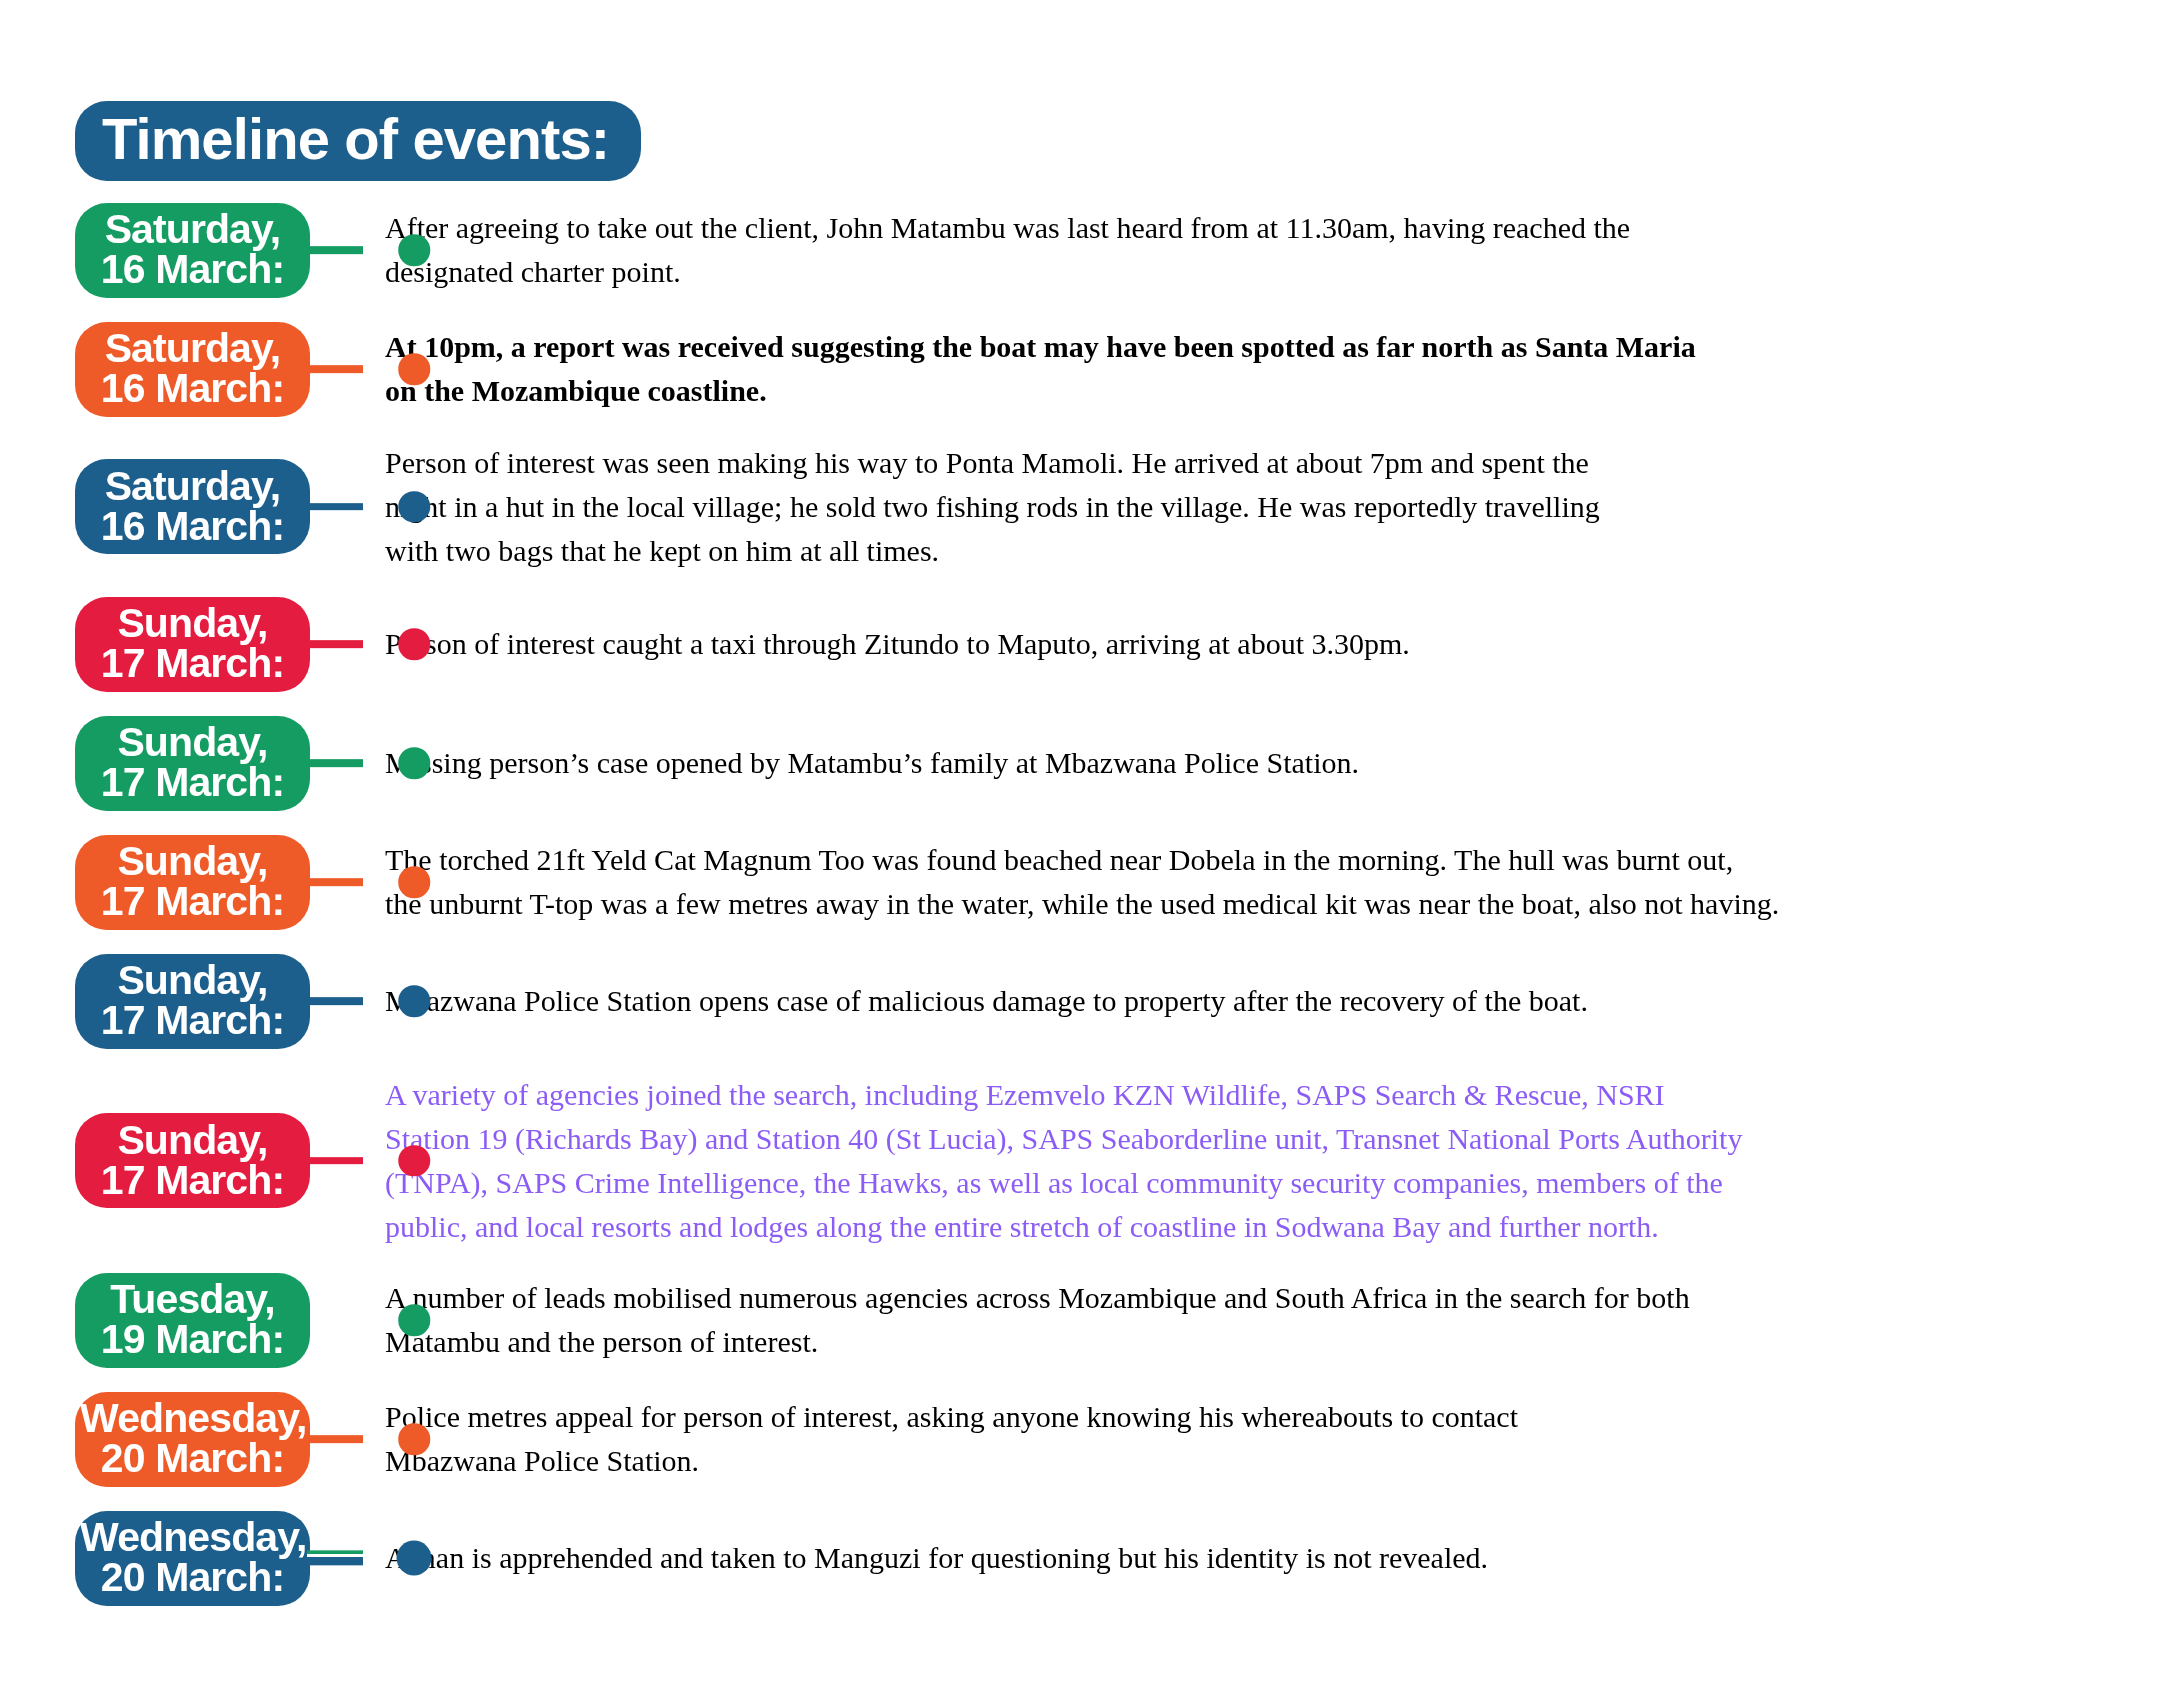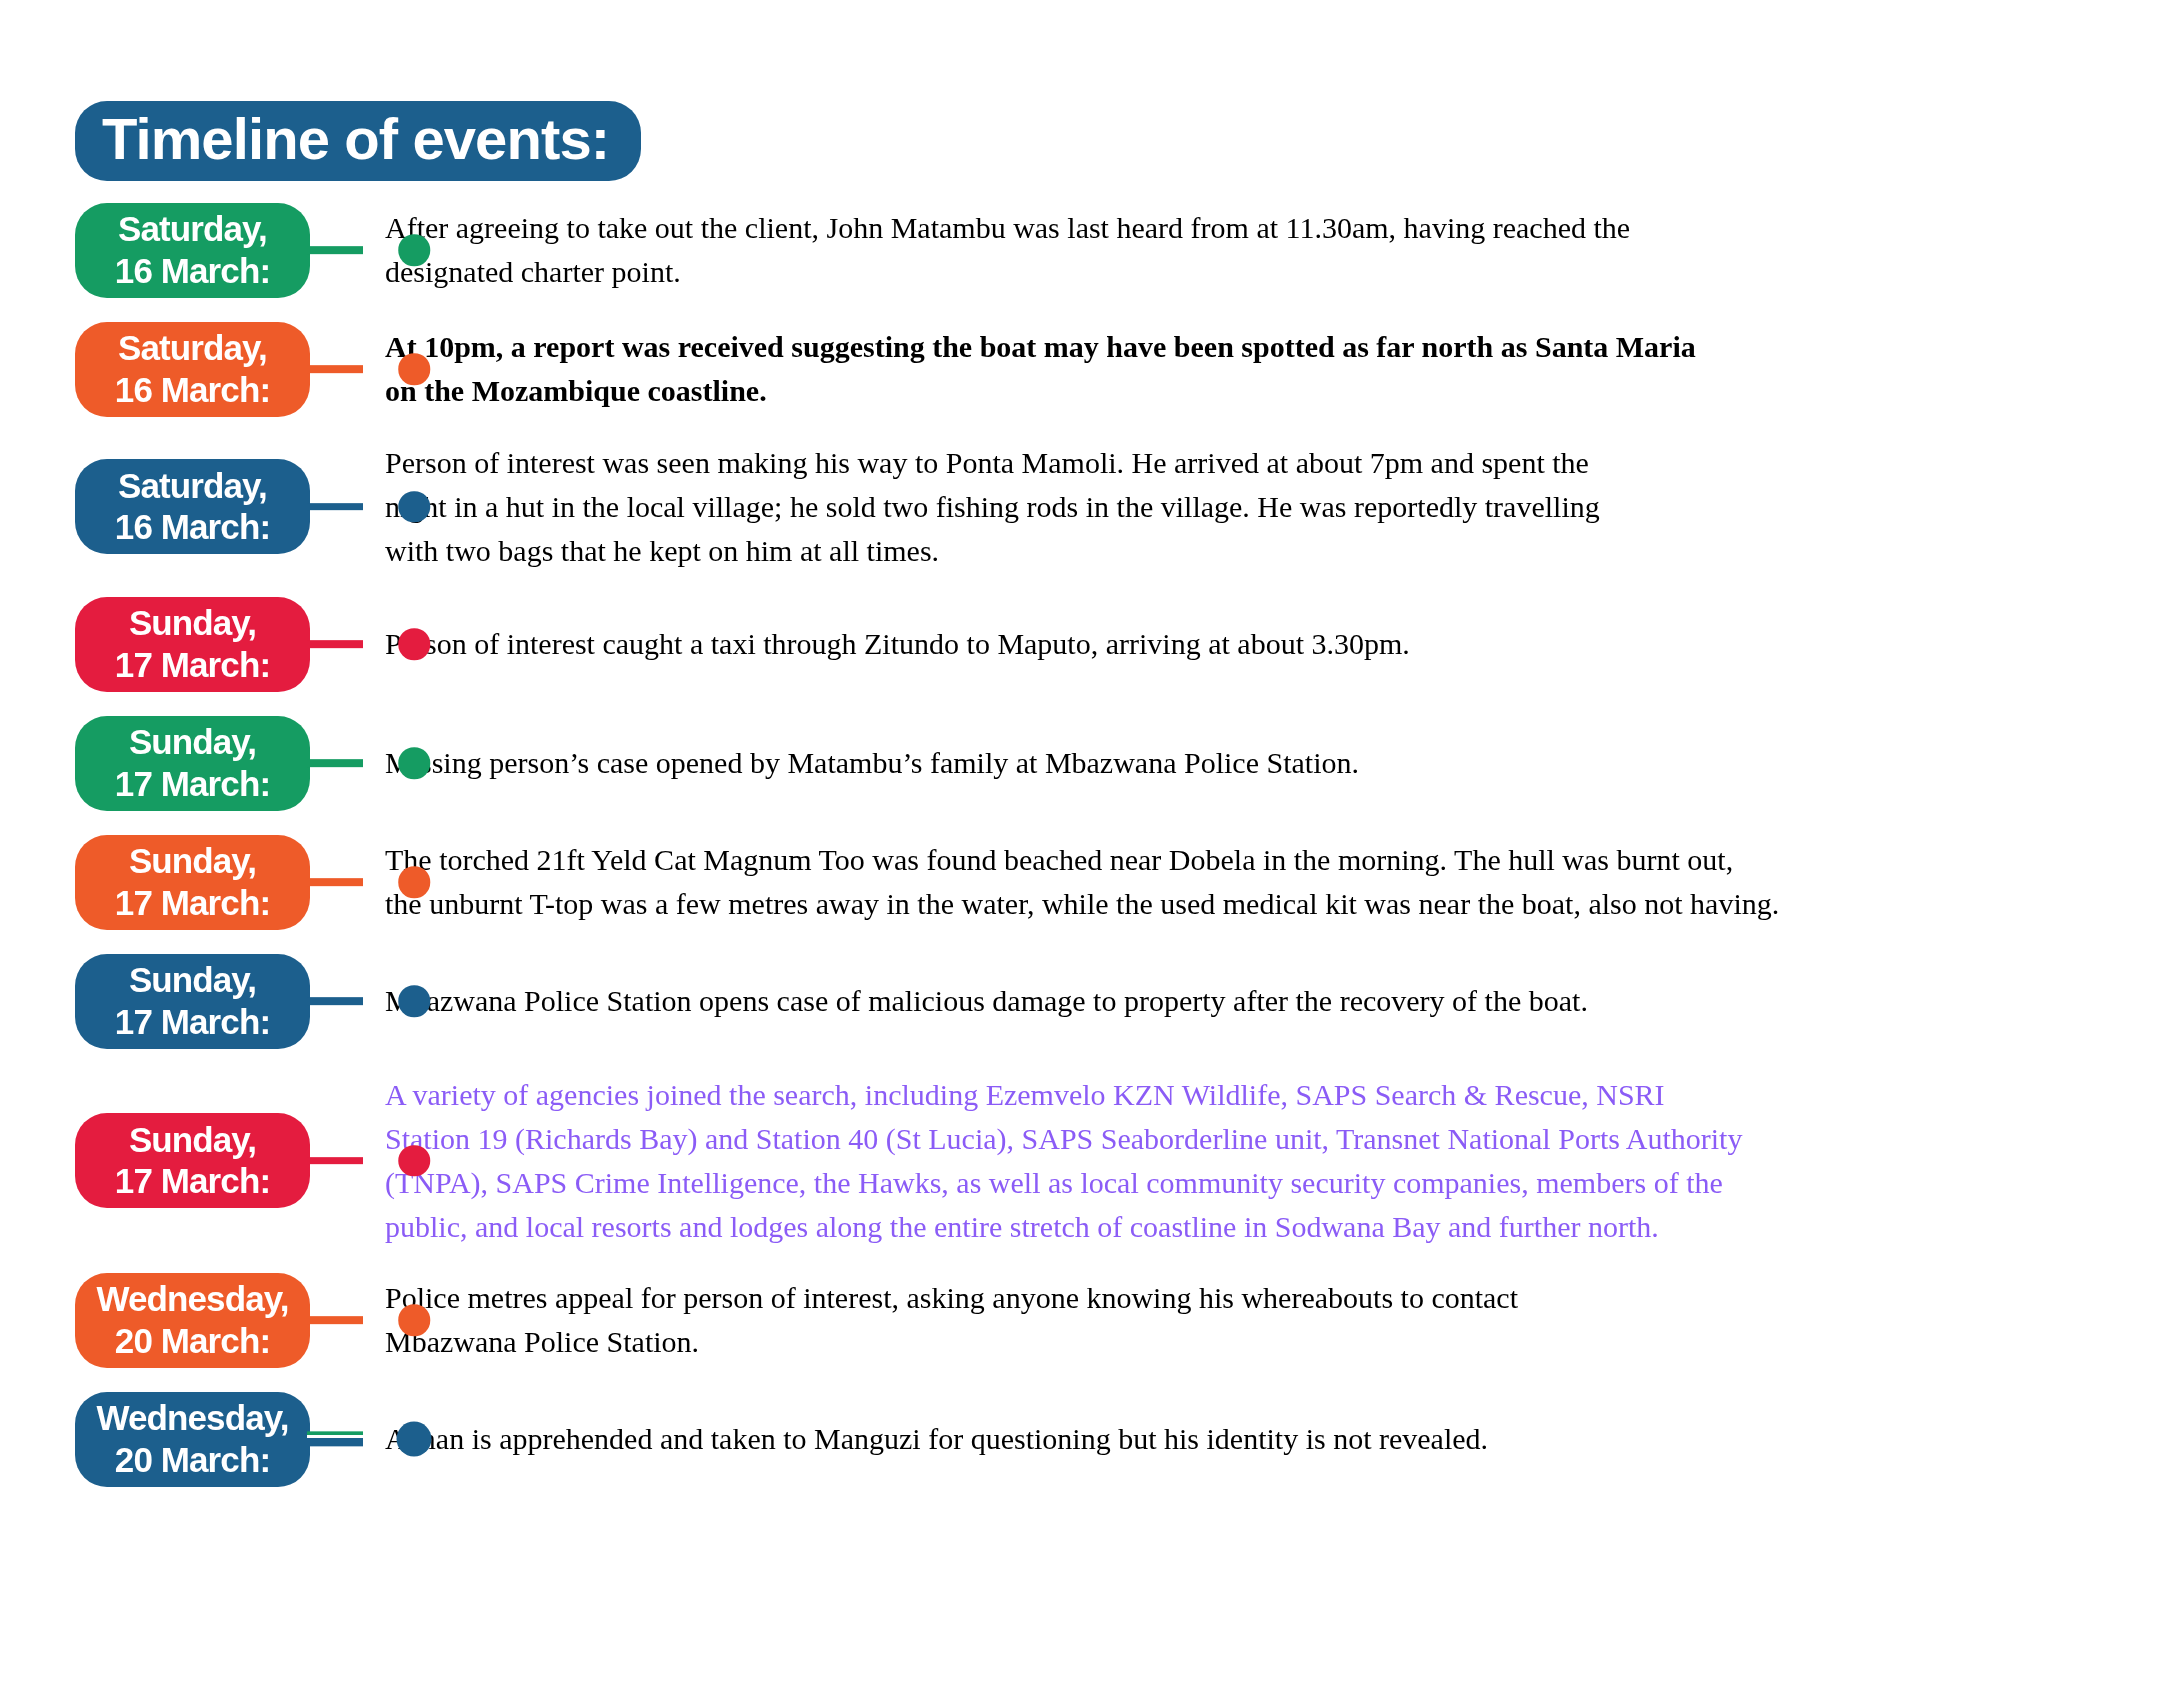--- a/index.html
+++ b/index.html
@@ -42,27 +42,27 @@
     display: flex;
     align-items: center;
   }
   .badge {
     width: 235px;
     min-height: 95px;
     box-sizing: border-box;
     border-radius: 32px;
     color: #ffffff;
     font-weight: bold;
-    font-size: 35px;
+    font-size: 41px;
     line-height: 40px;
     letter-spacing: -0.9px;
     text-align: center;
     display: flex;
     flex-direction: column;
-    justify-content: space-between;
+    justify-content: flex-start;
     padding: 6.8px 5.1px;
   }
   .line {
     position: absolute;
     left: 232px;
     top: 50%;
     transform: translateY(-50%);
     width: 56px;
     height: 7.7px;
   }
@@ -189,20 +189,32 @@
       </div>
       <div class="line" style="background: rgb(228, 28, 63);"></div>
       <div class="dot" style="background: rgb(228, 28, 63);"></div>
     </div>
     <div class="text" style="color: #8b5cf6;">A variety of agencies joined the search, including Ezemvelo KZN Wildlife, SAPS Search &amp; Rescue, NSRI
 Station 19 (Richards Bay) and Station 40 (St Lucia), SAPS Seaborderline unit, Transnet National Ports Authority
 (TNPA), SAPS Crime Intelligence, the Hawks, as well as local community security companies, members of the
 public, and local resorts and lodges along the entire stretch of coastline in Sodwana Bay and further north.</div>
   </div>
 
+  <div class="row">
+    <div class="badge-col">
+      <div class="badge" style="background: rgb(21, 156, 98);">
+        <span>Tuesday,</span>
+        <span>19 March:</span>
+      </div>
+
+      <div class="dot" style="background: rgb(21, 156, 98);"></div>
+    </div>
+    <div class="text" style="color: rgb(0, 0, 0);">A number of leads mobilised numerous agencies across Mozambique and South Africa in the search for both
+Matambu and the person of interest.</div>
+  </div>
 
   <div class="row">
     <div class="badge-col">
       <div class="badge" style="background: rgb(238, 91, 41);">
         <span>Wednesday,</span>
         <span>20 March:</span>
       </div>
       <div class="line" style="background: rgb(238, 91, 41);"></div>
       <div class="dot" style="background: rgb(238, 91, 41);"></div>
     </div>

